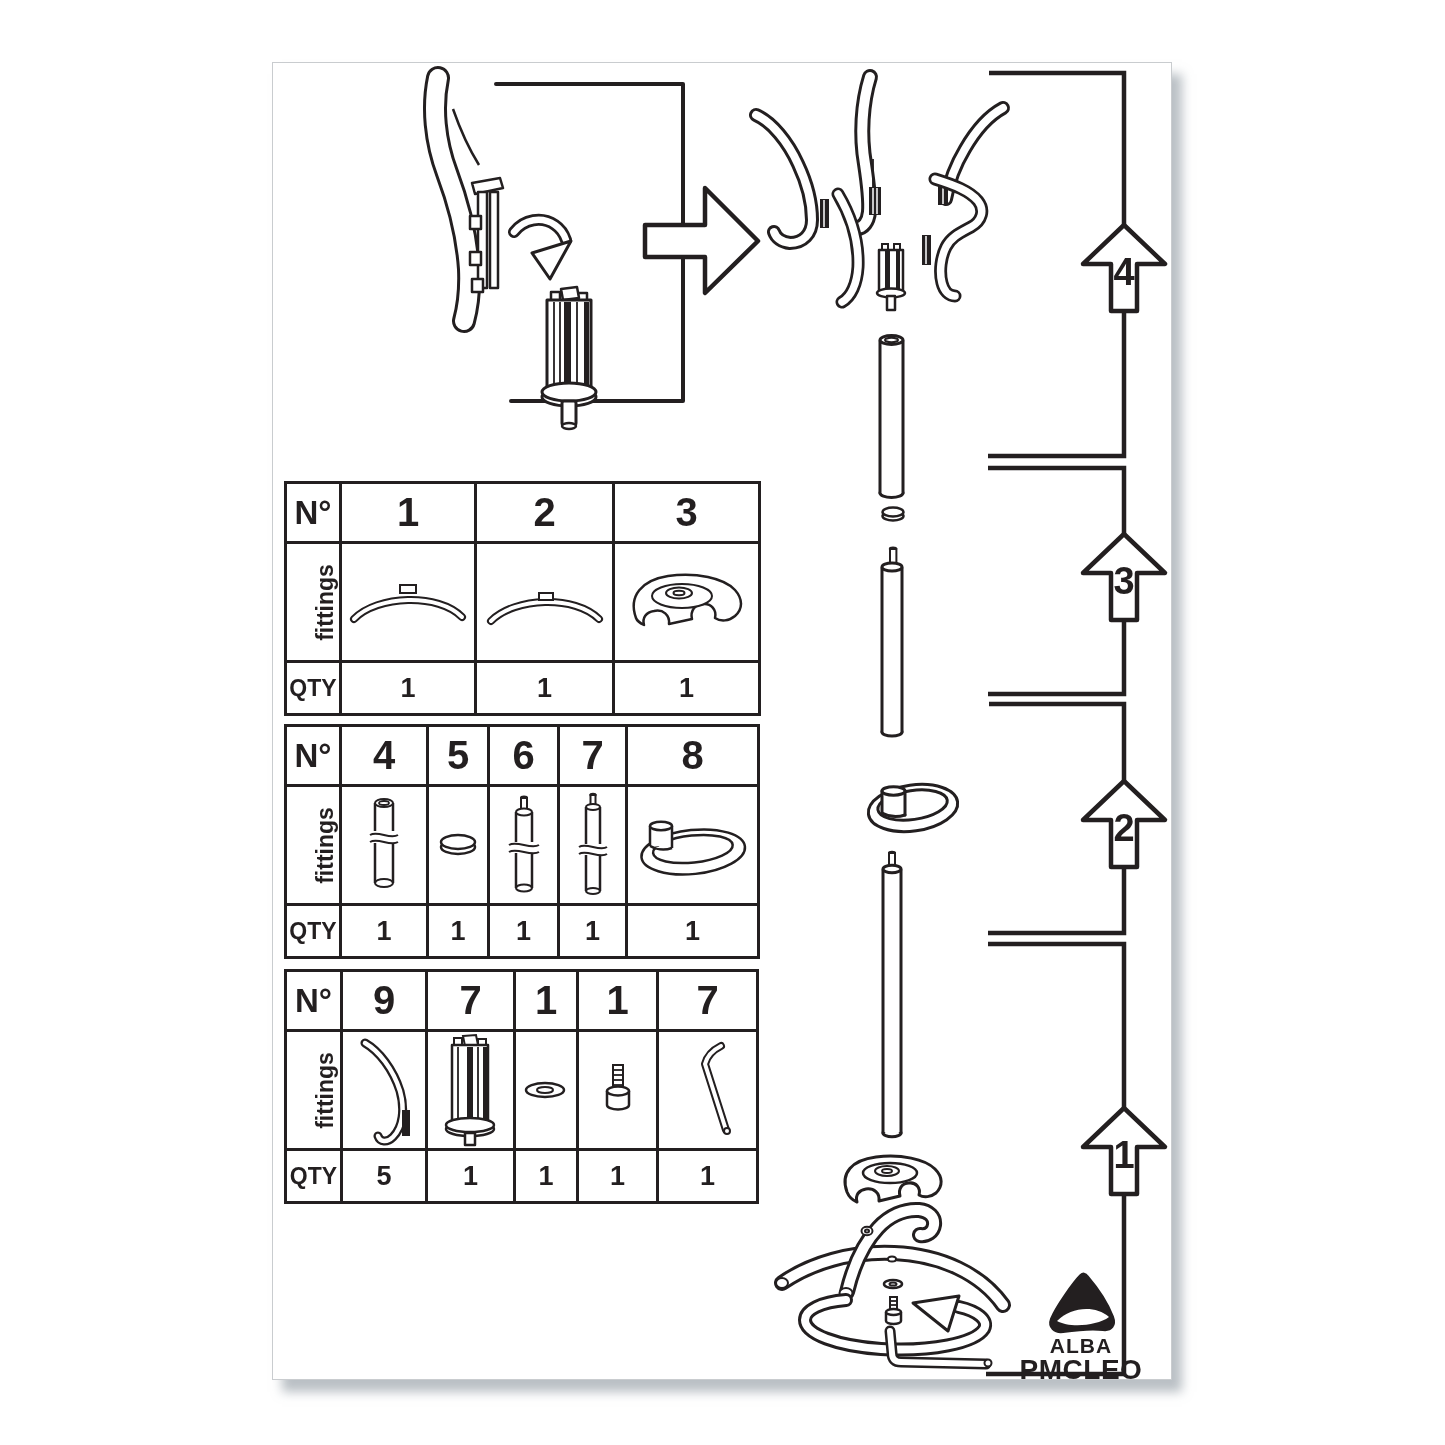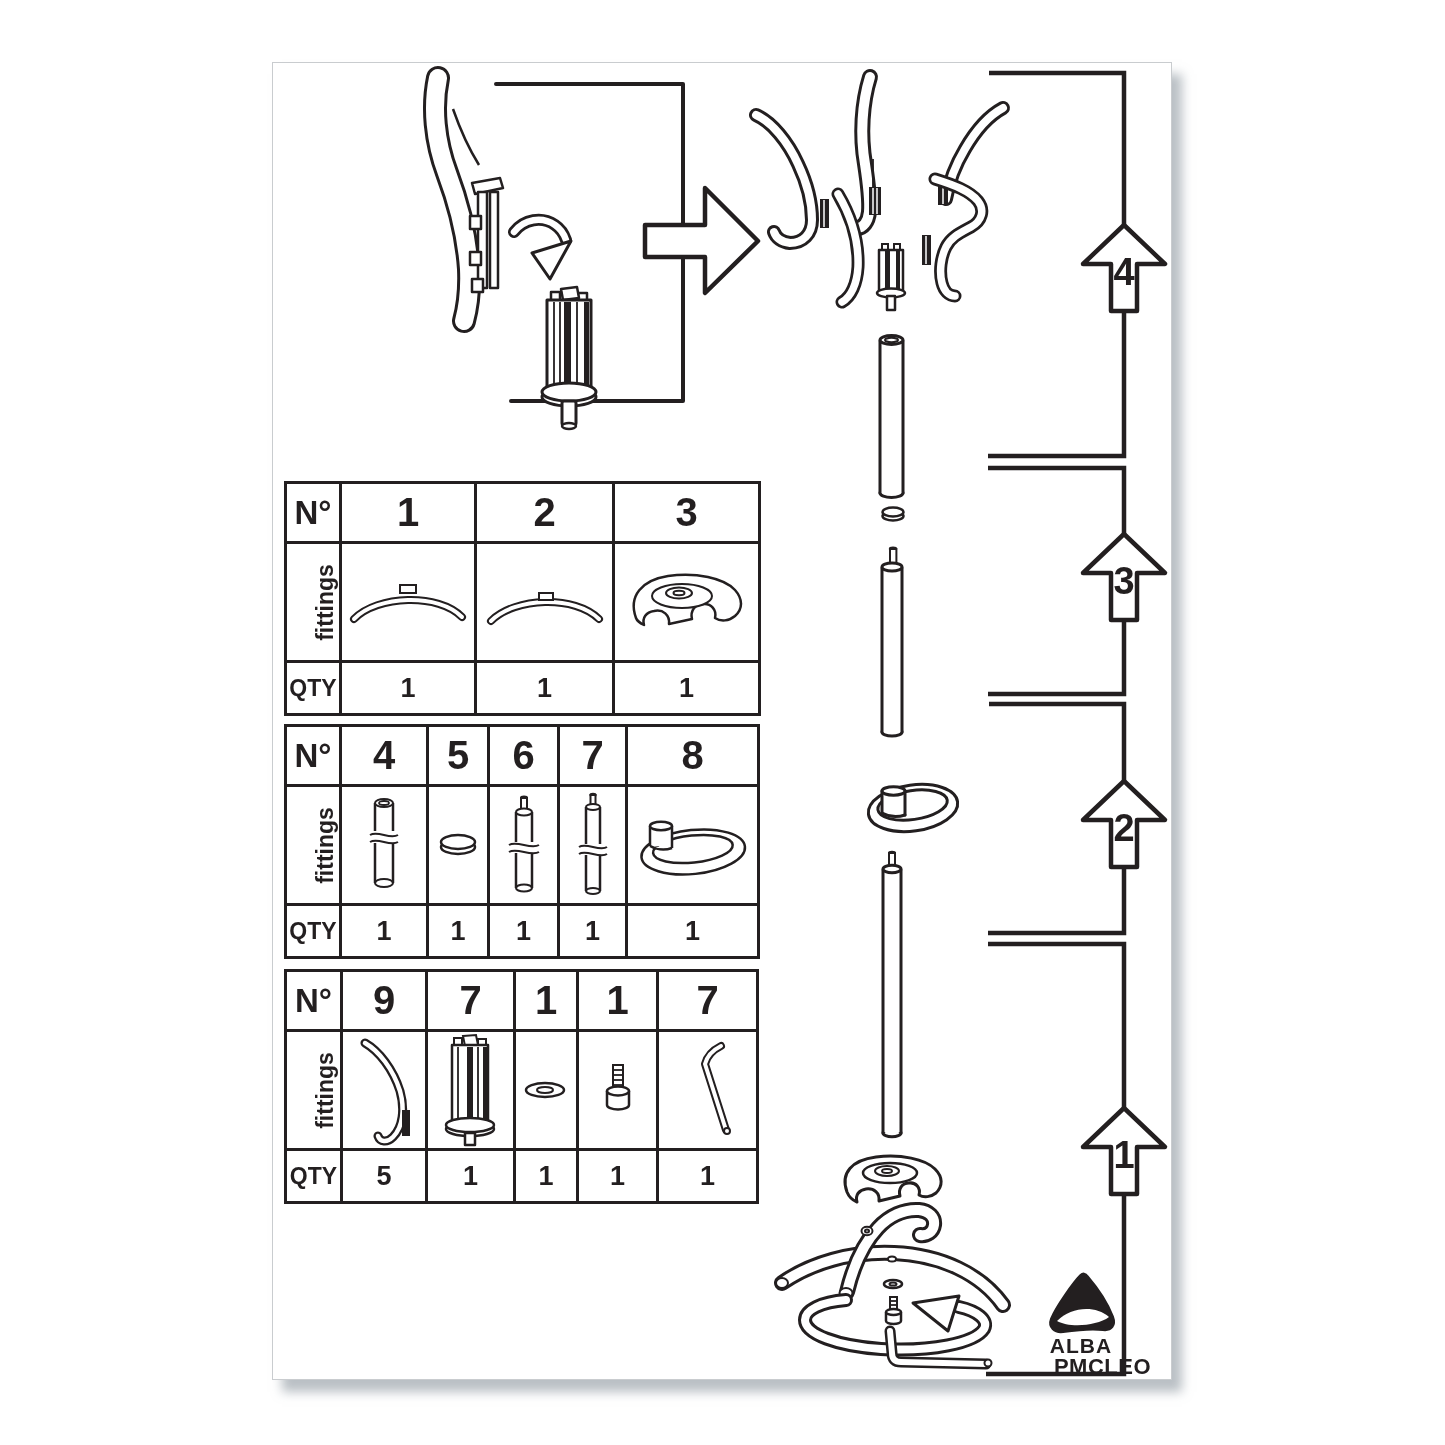--- a/index.html
+++ b/index.html
@@ -36,21 +36,21 @@
   .row-qty{height:53px;font-weight:bold;font-size:27px;}
   .row-qty th{font-size:23px;margin-left:22px;}
   .vert{display:inline-block;transform:rotate(-90deg);font-weight:bold;font-size:23px;color:var(--ink);
         white-space:nowrap;}
   .fit{display:block;margin:0 auto;}
 
   
   .logo{position:absolute;left:738px;top:1208px;width:140px;text-align:center;color:var(--ink);}
   .logo-mark{display:block;margin:0 auto;}
   .logo-brand{font-weight:bold;font-size:21px;letter-spacing:1px;line-height:1.0;}
-  .logo-model{font-weight:bold;font-size:22px;letter-spacing:.5px;line-height:1.0;text-align:right;}
+  .logo-model{font-weight:bold;font-size:28px;letter-spacing:.5px;line-height:1.0;}
 </style>
 </head>
 <body>
 
 <div class="canvas">
  <div class="page">
 
   <svg class="art" viewBox="272 62 898 1316" xmlns="http://www.w3.org/2000/svg">
 
     <g>

